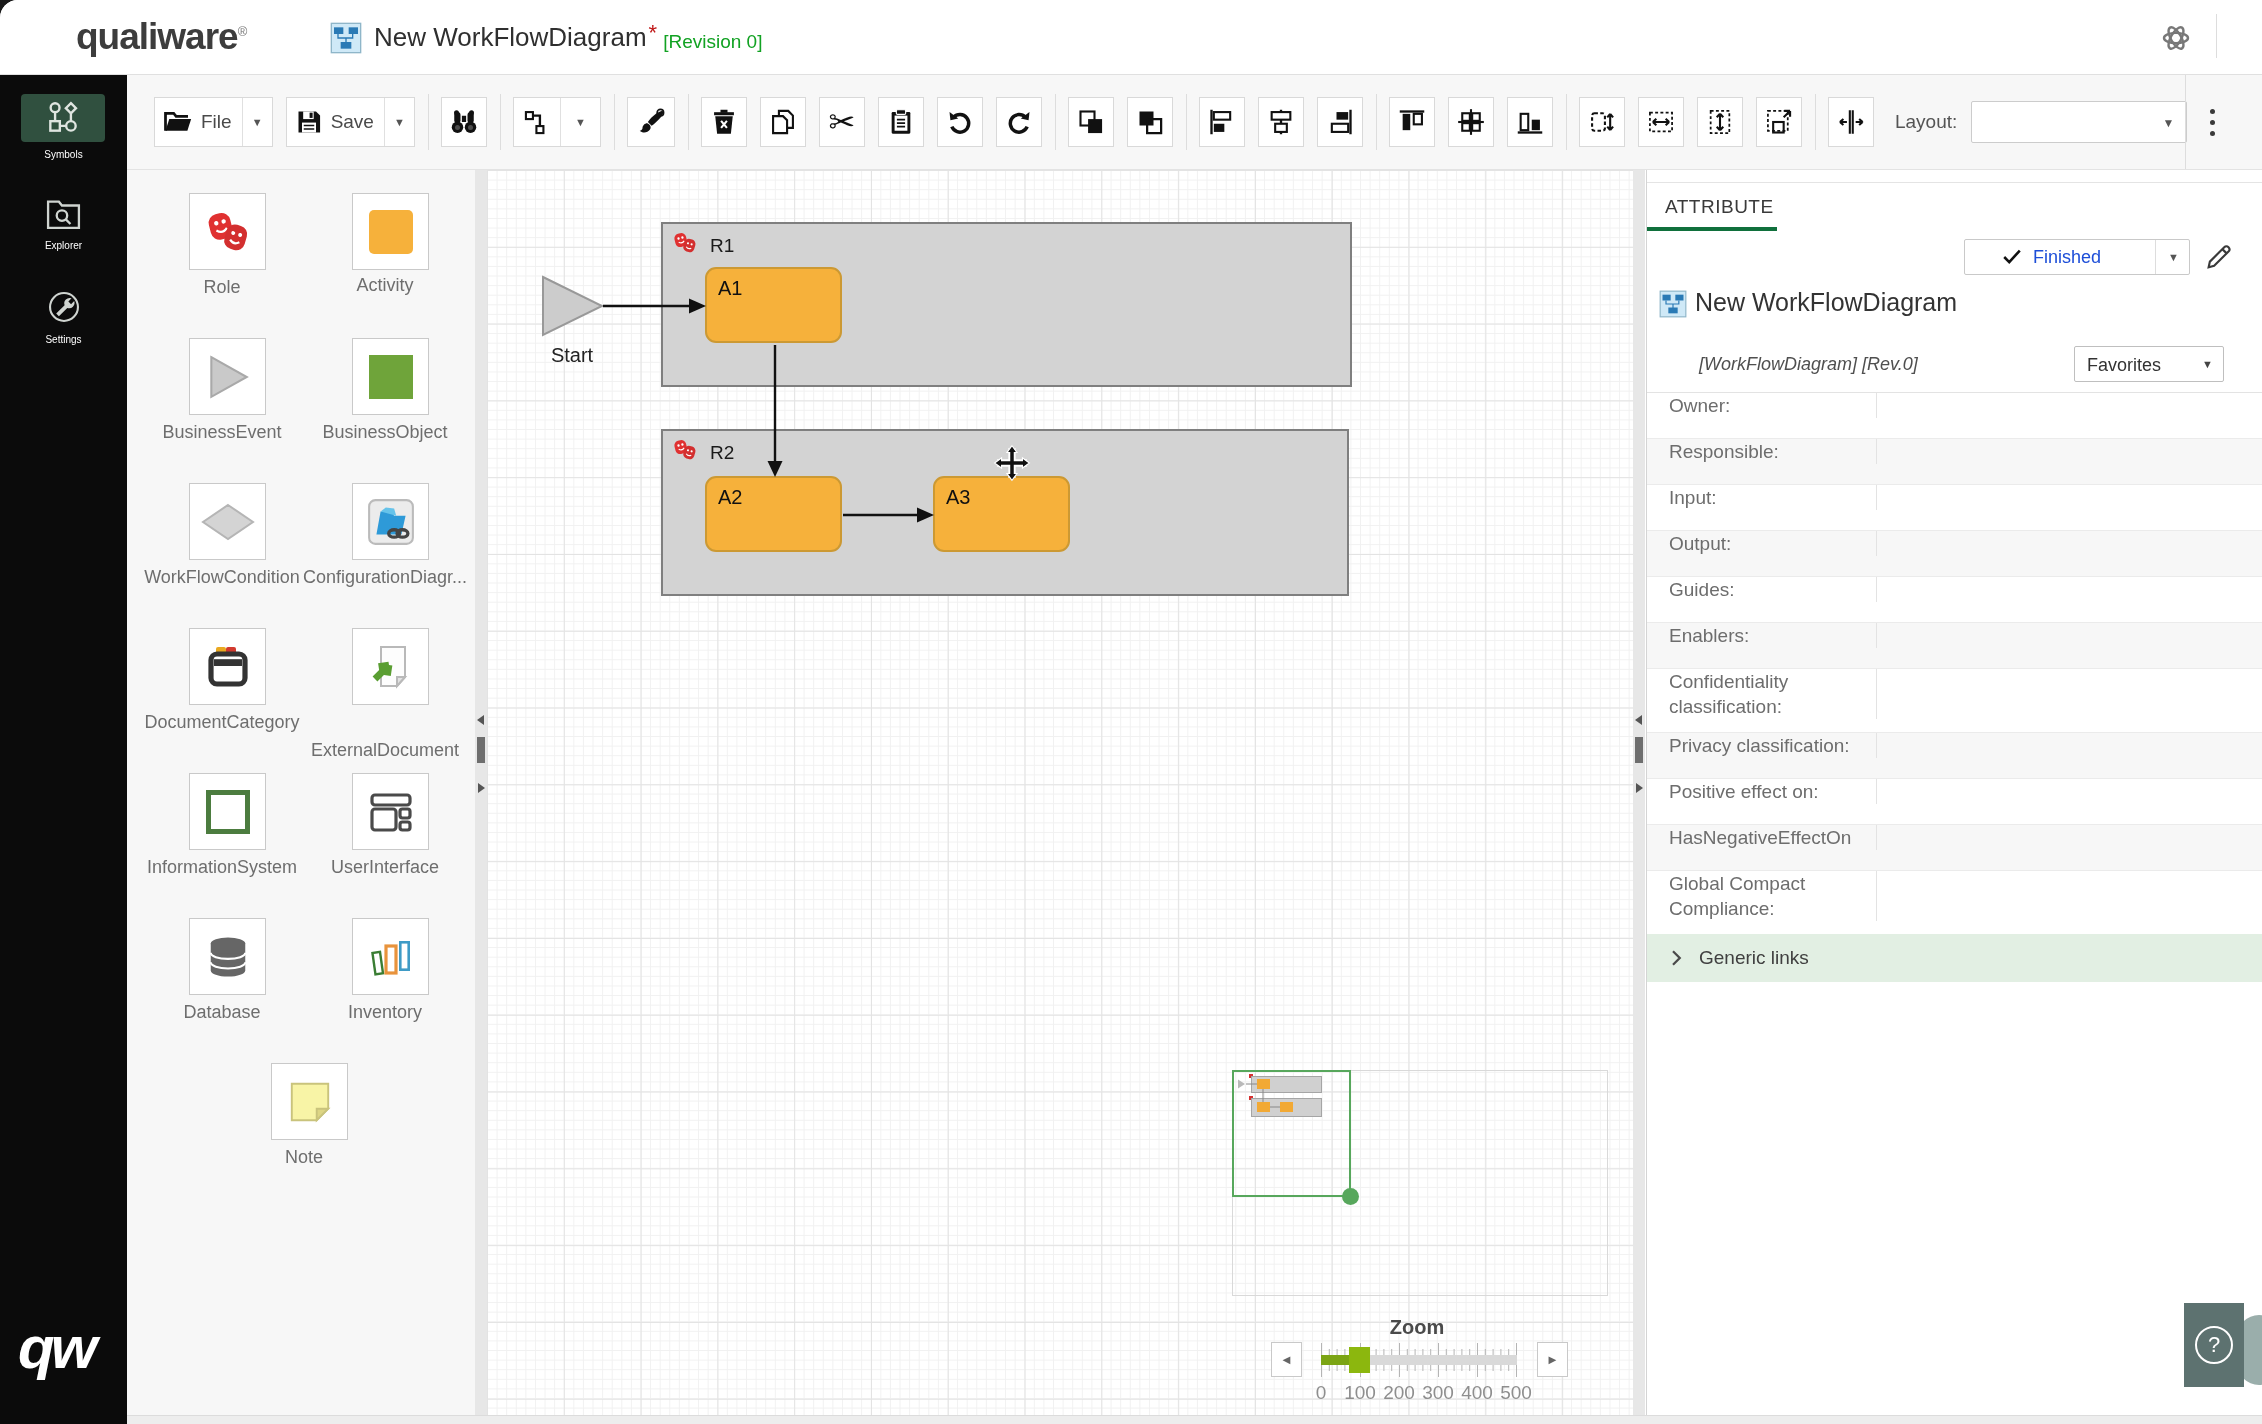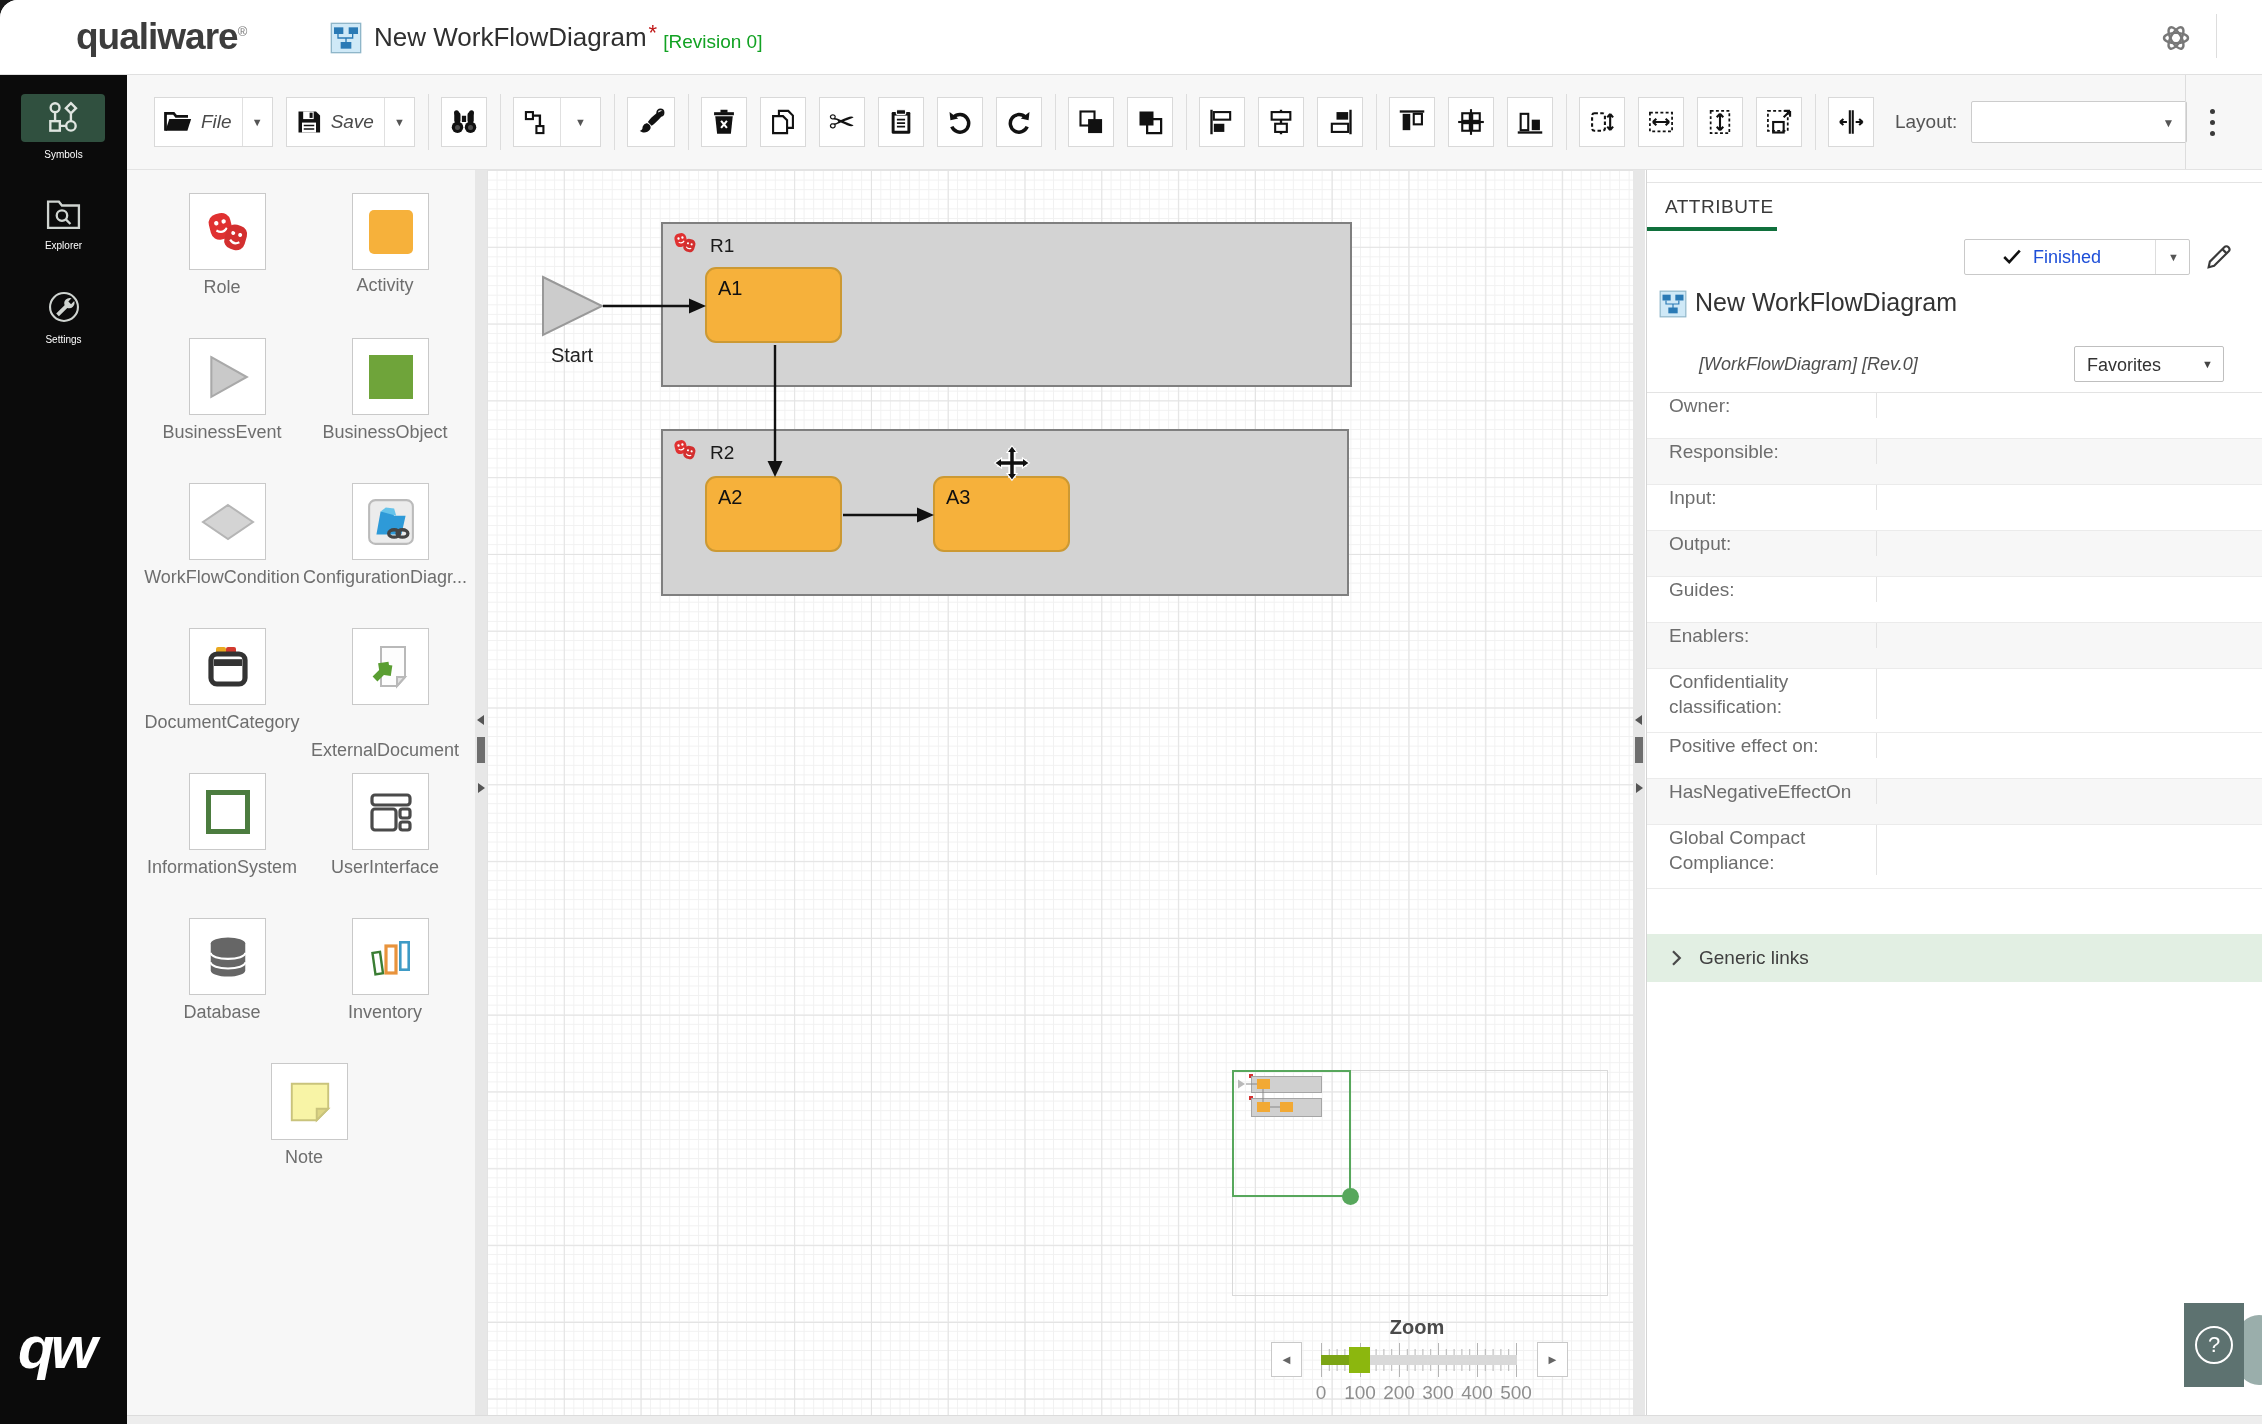--- a/index.html
+++ b/index.html
@@ -21,21 +21,21 @@
 
 .sidebar { position:absolute; left:0; top:75px; width:127px; height:1349px; background:#0b0b0b; }
 .sb-symbols-box { position:absolute; left:21px; top:19px; width:84px; height:48px; border-radius:4px; background:#30503f; display:flex; align-items:center; justify-content:center; }
 .sb-label { position:absolute; width:127px; text-align:center; color:#fff; font-size:10px; }
 .sb-icon { position:absolute; left:0; width:127px; display:flex; justify-content:center; }
 .qw-logo { position:absolute; left:18px; top:1238px; color:#fff; font-size:60px; font-weight:bold; font-style:italic; letter-spacing:-4px; }
 
 
 .toolbar { position:absolute; left:127px; top:75px; width:2135px; height:95px; background:#f7f7f7; border-bottom:1px solid #e3e3e3; display:flex; align-items:center; padding-left:27px; }
 .tbtn { height:50px; min-width:46px; background:#fff; border:1px solid #d9d9d9; display:flex; align-items:center; justify-content:center; flex:none; margin-right:13px; }
-.tbtn .lbl { font-size:19px; color:#4a4a4a; margin:0 10px 0 8px;font-style:italic; }
+.tbtn .lbl { font-size:19px; color:#4a4a4a; margin:0 10px 0 8px; }
 .tbtn .seg-arrow { width:30px; height:48px; border-left:1px solid #e0e0e0; display:flex; align-items:center; justify-content:center; }
 .tbtn .caret { font-size:11px; color:#555; }
 .tdiv { width:1px; height:56px; background:#ddd; flex:none; margin:0 12px 0 0; }
 .tbtn svg { display:block; }
 .layout-lbl { font-size:19px; color:#555; margin:0 14px 0 8px; flex:none; }
 .layout-dd { width:216px; height:42px; background:#fff; border:1px solid #ccc; border-radius:2px; position:relative; flex:none; }
 .layout-dd .caret { position:absolute; right:12px; top:14px; font-size:12px; color:#555; }
 .kebab { position:absolute; right:30px; top:18px; width:40px; height:58px; display:flex; flex-direction:column; align-items:center; justify-content:center; gap:6px; }
 .kebab i { width:5px; height:5px; border-radius:50%; background:#3a3a3a; }
 .tb-right-div { position:absolute; right:76px; top:0px; width:1px; height:94px; background:#ddd; }
@@ -697,20 +697,24 @@
           <div class="fv"></div>
         </div>
       <div class="frow h1 alt">
           <div class="fl">Enablers:</div>
           <div class="fv"></div>
         </div>
       <div class="frow h2">
           <div class="fl">Confidentiality classification:</div>
           <div class="fv"></div>
         </div>
+      <div class="frow h1 alt">
+          <div class="fl">Privacy classification:</div>
+          <div class="fv"></div>
+        </div>
       <div class="frow h1">
           <div class="fl">Positive effect on:</div>
           <div class="fv"></div>
         </div>
       <div class="frow h1 alt">
           <div class="fl">HasNegativeEffectOn</div>
           <div class="fv"></div>
         </div>
       <div class="frow h2">
           <div class="fl">Global Compact Compliance:</div>

